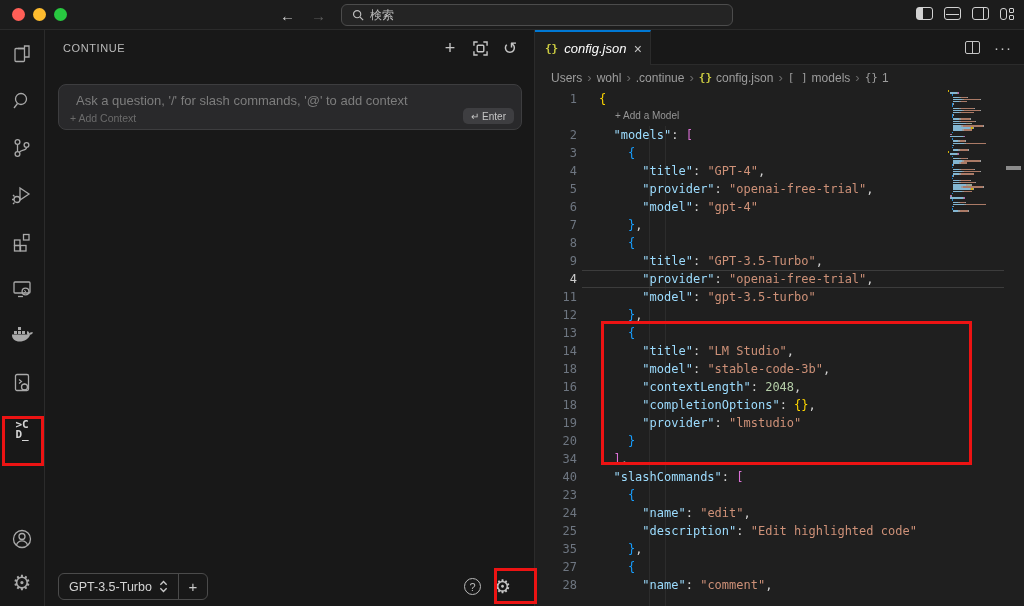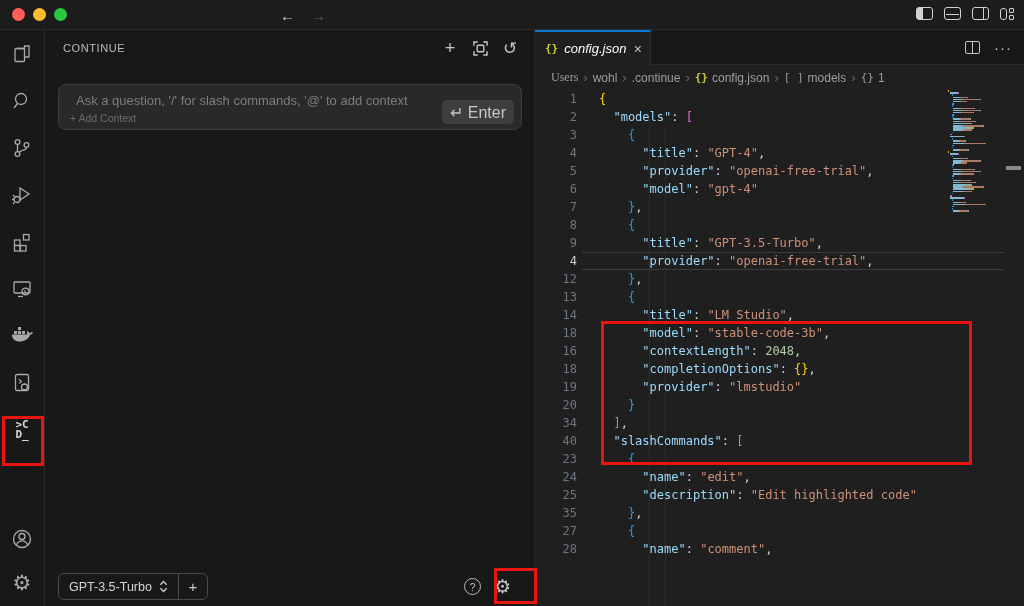--- a/index.html
+++ b/index.html
@@ -45,21 +45,21 @@
   .sidebar { width:490px; background:#181818; border-right:1px solid #2b2b2b; position:relative; }
   .sb-header { display:flex; align-items:center; height:36px; padding:0 14px 0 18px; }
   .sb-title { font-size:11px; letter-spacing:.6px; color:#bbbbbb; }
   .sb-actions { margin-left:auto; display:flex; gap:10px; align-items:center; color:#c5c5c5; }
   .sb-actions .act { width:20px; height:20px; display:flex; align-items:center; justify-content:center; font-size:16px; }
   .ask-box { position:absolute; left:13px; top:54px; width:464px; height:46px;
     background:#29292b; border:1px solid #3d3d3f; border-radius:8px; }
   .ask-placeholder { position:absolute; left:17px; top:8px; font-size:13px; color:#7d7d7d; }
   .add-context { position:absolute; left:11px; bottom:5px; font-size:10.5px; color:#6b6b6b; }
   .enter-badge { position:absolute; right:7px; bottom:5px; background:#3e3e41; color:#c6c6c6;
-    border-radius:5px; font-size:16px; padding:2.5px 8px; }
+    border-radius:5px; font-size:10px; padding:2.5px 8px; }
   .sb-bottom { position:absolute; left:13px; bottom:6px; width:464px; height:27px; display:flex; align-items:center; }
   .model-group { display:flex; align-items:stretch; height:27px; border:1px solid #4b4b4b; border-radius:6px; }
   .model-select { display:flex; align-items:center; gap:7px; padding:0 10px; font-size:12.5px; color:#d4d4d4; }
   .model-plus { width:29px; display:flex; align-items:center; justify-content:center;
     border-left:1px solid #4b4b4b; color:#c9c9c9; font-size:15px; }
   .sb-bottom-right { margin-left:auto; display:flex; align-items:center; gap:13px; padding-right:11px; }
   .help-circle { width:17px; height:17px; border:1.4px solid #b9b9b9; border-radius:50%;
     display:flex; align-items:center; justify-content:center; font-size:11px; color:#b9b9b9; }
   .sb-gear { font-size:19px; color:#c5c5c5; }
 
@@ -114,20 +114,27 @@
 <div class="titlebar">
   <div class="traffic">
     <span class="tl" style="background:#ff5f57"></span>
     <span class="tl" style="background:#febc2e"></span>
     <span class="tl" style="background:#28c840"></span>
   </div>
   <div class="nav-arrows">
     <span class="nav-back">←</span>
     <span class="nav-fwd">→</span>
   </div>
+  <div class="cmd-center">
+    <svg width="12" height="12" viewBox="0 0 14 14">
+      <circle cx="6" cy="6" r="4.2" stroke="#bdbdbd" stroke-width="1.4" fill="none"></circle>
+      <line x1="9.2" y1="9.2" x2="13" y2="13" stroke="#bdbdbd" stroke-width="1.4"></line>
+    </svg>
+    <span>検索</span>
+  </div>
   <div class="layout-icons">
     <span class="li-box li-left"></span>
     <span class="li-box li-bottom"></span>
     <span class="li-box li-right"></span>
     <span class="li-custom">
       <i class="c1"></i>
         <span class="c2">
           <i></i>
           <i></i>
         </span>
@@ -260,21 +267,21 @@
         <span class="json-glyph">{}</span>
         <span class="tab-label">config.json</span>
         <span class="tab-close">×</span>
       </div>
       <div class="editor-actions">
         <span class="split-icon"></span>
         <span class="ellipsis">···</span>
       </div>
     </div>
     <div class="breadcrumbs" id="breadcrumbs">
-        <span style="display: inline-flex; gap: 4px; align-items: center; font-family: Liberation Serif, serif;">
+        <span style="display: inline-flex; gap: 4px; align-items: center;">
           <span>Users</span>
         </span>
         <span class="bc-sep">›</span>
         <span style="display: inline-flex; gap: 4px; align-items: center;">
           <span>wohl</span>
         </span>
         <span class="bc-sep">›</span>
         <span style="display: inline-flex; gap: 4px; align-items: center;">
           <span>.continue</span>
         </span>
@@ -292,29 +299,31 @@
         <span style="display: inline-flex; gap: 4px; align-items: center;">
           <span class="bc-sym">{}</span>
           <span>1</span>
         </span>
       </div>
 
     <div class="code-area" id="code-area">
       <div class="indent-guide" style="left:114px"></div>
       <div class="indent-guide" style="left:130px"></div>
     <div class="code-row"><span class="ln">1</span><span class="code-text" style="padding-left: 22px;"><span class="tk-b1">{</span></span></div>
+        <div class="lens-row">+ Add a Model</div>
         <div class="code-row"><span class="ln">2</span><span class="code-text" style="padding-left: 36.45px;"><span class="tk-k">"models"</span><span class="tk-p">: </span><span class="tk-b2">[</span></span></div>
         <div class="code-row"><span class="ln">3</span><span class="code-text" style="padding-left: 50.9px;"><span class="tk-b3">{</span></span></div>
         <div class="code-row"><span class="ln">4</span><span class="code-text" style="padding-left: 65.35px;"><span class="tk-k">"title"</span><span class="tk-p">: </span><span class="tk-s">"GPT-4"</span><span class="tk-p">,</span></span></div>
         <div class="code-row"><span class="ln">5</span><span class="code-text" style="padding-left: 65.35px;"><span class="tk-k">"provider"</span><span class="tk-p">: </span><span class="tk-s">"openai-free-trial"</span><span class="tk-p">,</span></span></div>
         <div class="code-row"><span class="ln">6</span><span class="code-text" style="padding-left: 65.35px;"><span class="tk-k">"model"</span><span class="tk-p">: </span><span class="tk-s">"gpt-4"</span></span></div>
         <div class="code-row"><span class="ln">7</span><span class="code-text" style="padding-left: 50.9px;"><span class="tk-b3">}</span><span class="tk-p">,</span></span></div>
         <div class="code-row"><span class="ln">8</span><span class="code-text" style="padding-left: 50.9px;"><span class="tk-b3">{</span></span></div>
         <div class="code-row"><span class="ln">9</span><span class="code-text" style="padding-left: 65.35px;"><span class="tk-k">"title"</span><span class="tk-p">: </span><span class="tk-s">"GPT-3.5-Turbo"</span><span class="tk-p">,</span></span></div>
         <div class="code-row"><span class="ln active">4</span><span class="code-text" style="padding-left: 65.35px;"><span class="tk-k">"provider"</span><span class="tk-p">: </span><span class="tk-s">"openai-free-trial"</span><span class="tk-p">,</span></span><div class="cur-line"></div></div>
+        <div class="code-row"><span class="ln">11</span><span class="code-text" style="padding-left: 65.35px;"><span class="tk-k">"model"</span><span class="tk-p">: </span><span class="tk-s">"gpt-3.5-turbo"</span></span></div>
         <div class="code-row"><span class="ln">12</span><span class="code-text" style="padding-left: 50.9px;"><span class="tk-b3">}</span><span class="tk-p">,</span></span></div>
         <div class="code-row"><span class="ln">13</span><span class="code-text" style="padding-left: 50.9px;"><span class="tk-b3">{</span></span></div>
         <div class="code-row"><span class="ln">14</span><span class="code-text" style="padding-left: 65.35px;"><span class="tk-k">"title"</span><span class="tk-p">: </span><span class="tk-s">"LM Studio"</span><span class="tk-p">,</span></span></div>
         <div class="code-row"><span class="ln">18</span><span class="code-text" style="padding-left: 65.35px;"><span class="tk-k">"model"</span><span class="tk-p">: </span><span class="tk-s">"stable-code-3b"</span><span class="tk-p">,</span></span></div>
         <div class="code-row"><span class="ln">16</span><span class="code-text" style="padding-left: 65.35px;"><span class="tk-k">"contextLength"</span><span class="tk-p">: </span><span class="tk-n">2048</span><span class="tk-p">,</span></span></div>
         <div class="code-row"><span class="ln">18</span><span class="code-text" style="padding-left: 65.35px;"><span class="tk-k">"completionOptions"</span><span class="tk-p">: </span><span class="tk-b1">{}</span><span class="tk-p">,</span></span></div>
         <div class="code-row"><span class="ln">19</span><span class="code-text" style="padding-left: 65.35px;"><span class="tk-k">"provider"</span><span class="tk-p">: </span><span class="tk-s">"lmstudio"</span></span></div>
         <div class="code-row"><span class="ln">20</span><span class="code-text" style="padding-left: 50.9px;"><span class="tk-b3">}</span></span></div>
         <div class="code-row"><span class="ln">34</span><span class="code-text" style="padding-left: 36.45px;"><span class="tk-b2">]</span><span class="tk-p">,</span></span></div>
         <div class="code-row"><span class="ln">40</span><span class="code-text" style="padding-left: 36.45px;"><span class="tk-k">"slashCommands"</span><span class="tk-p">: </span><span class="tk-b2">[</span></span></div>

